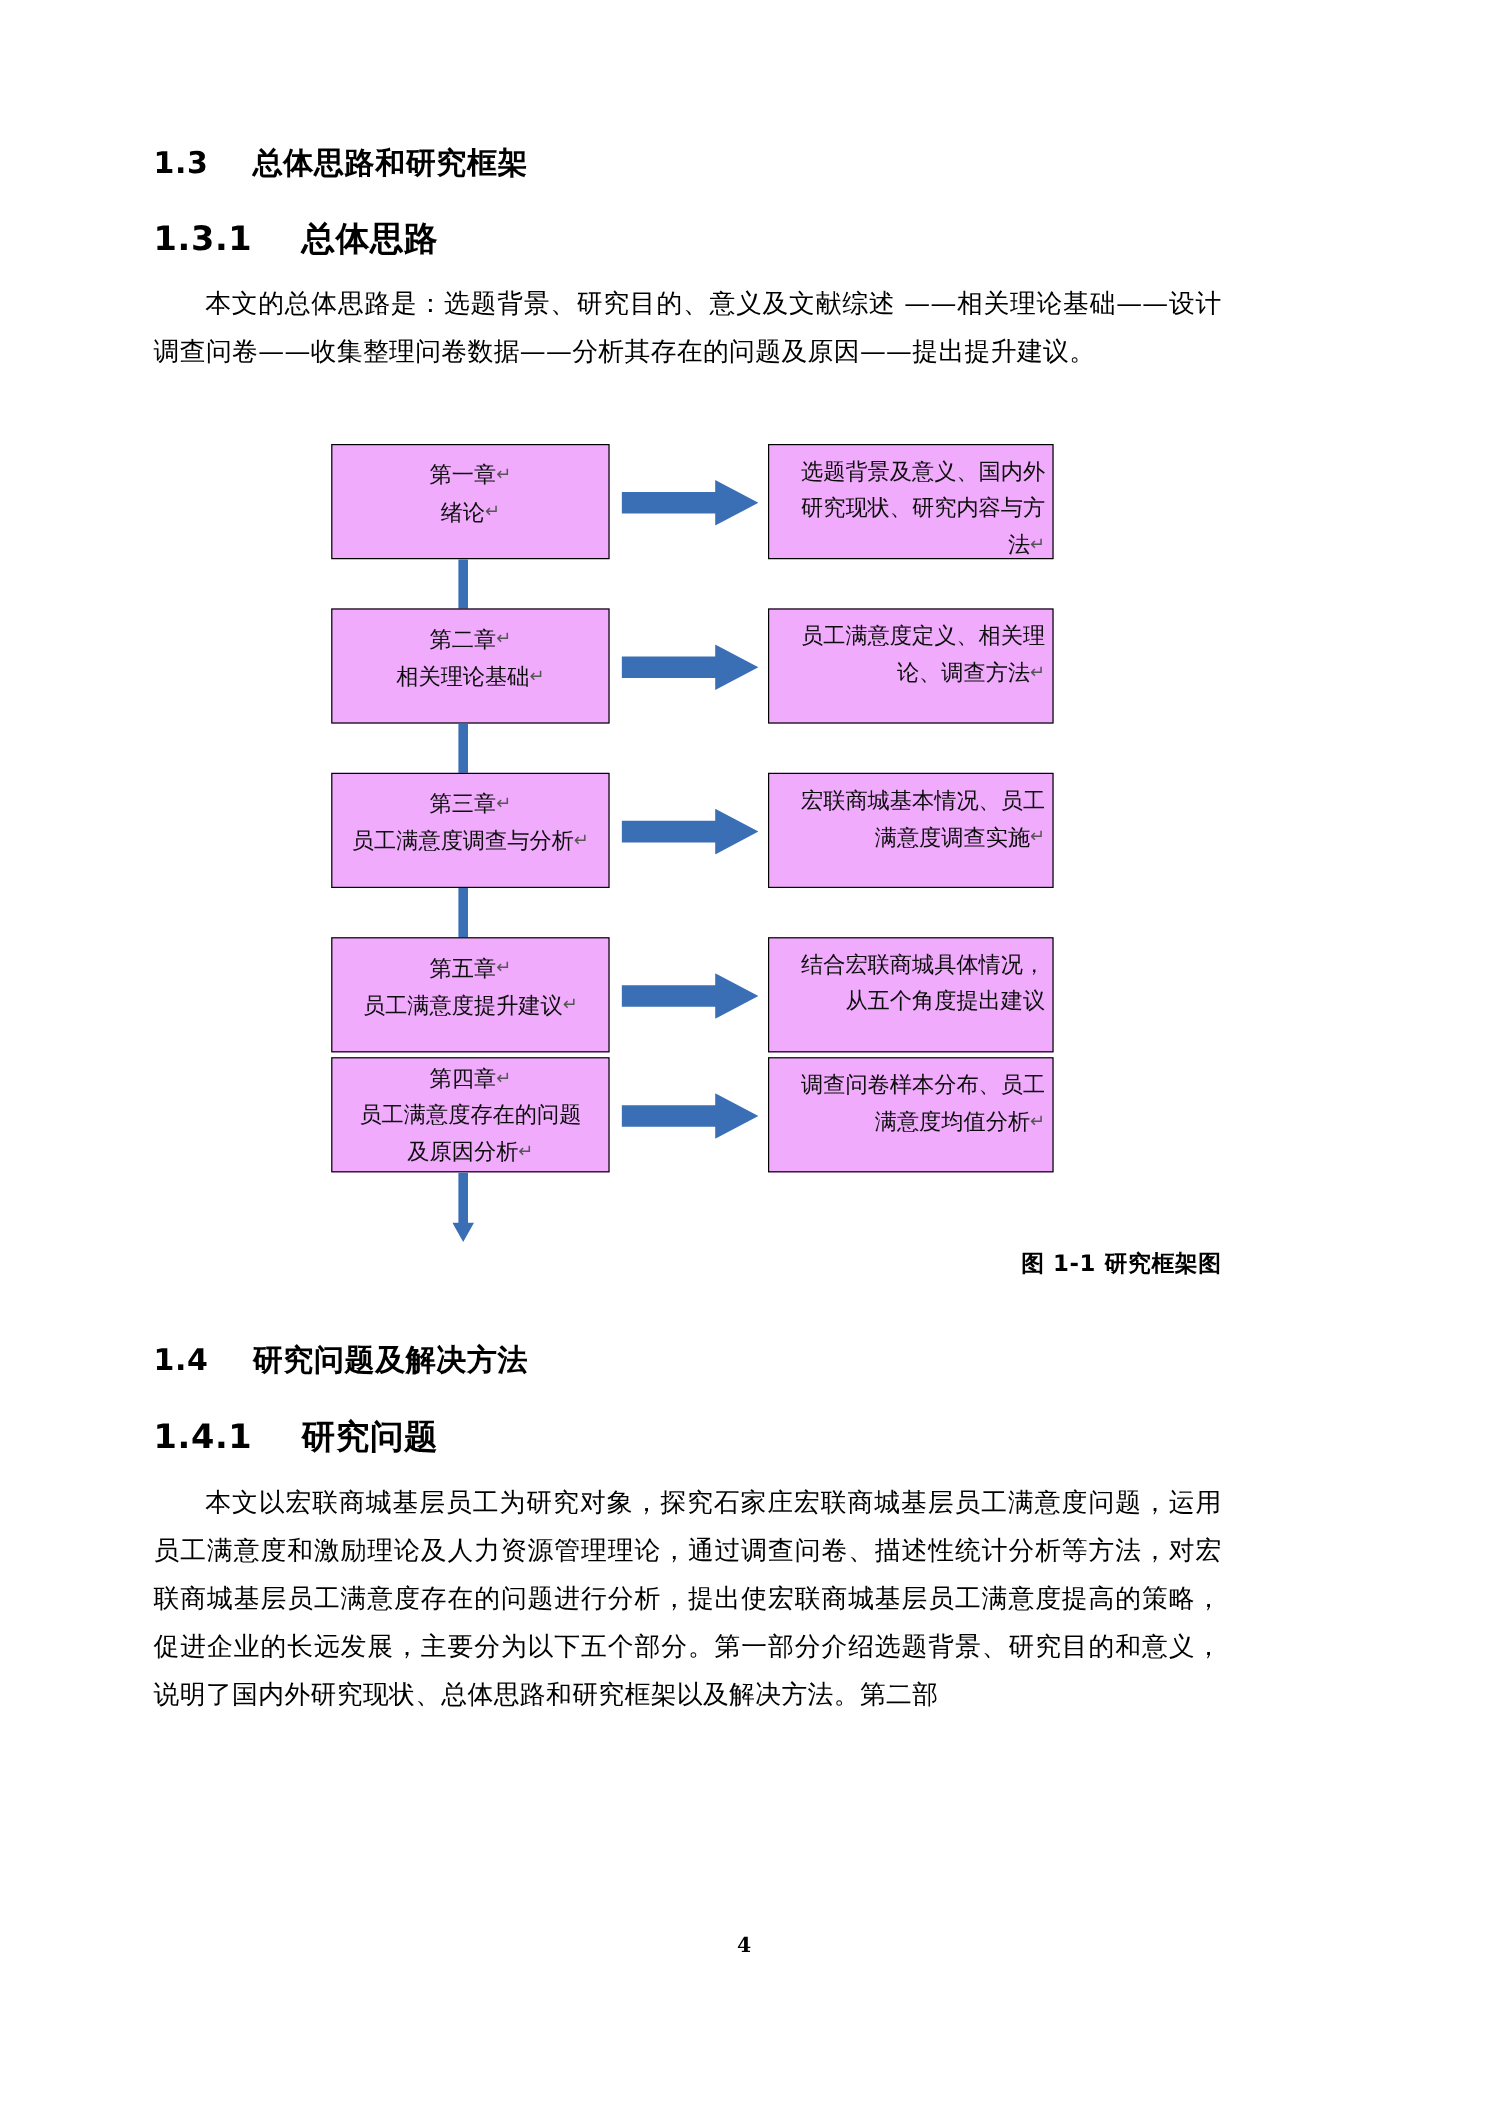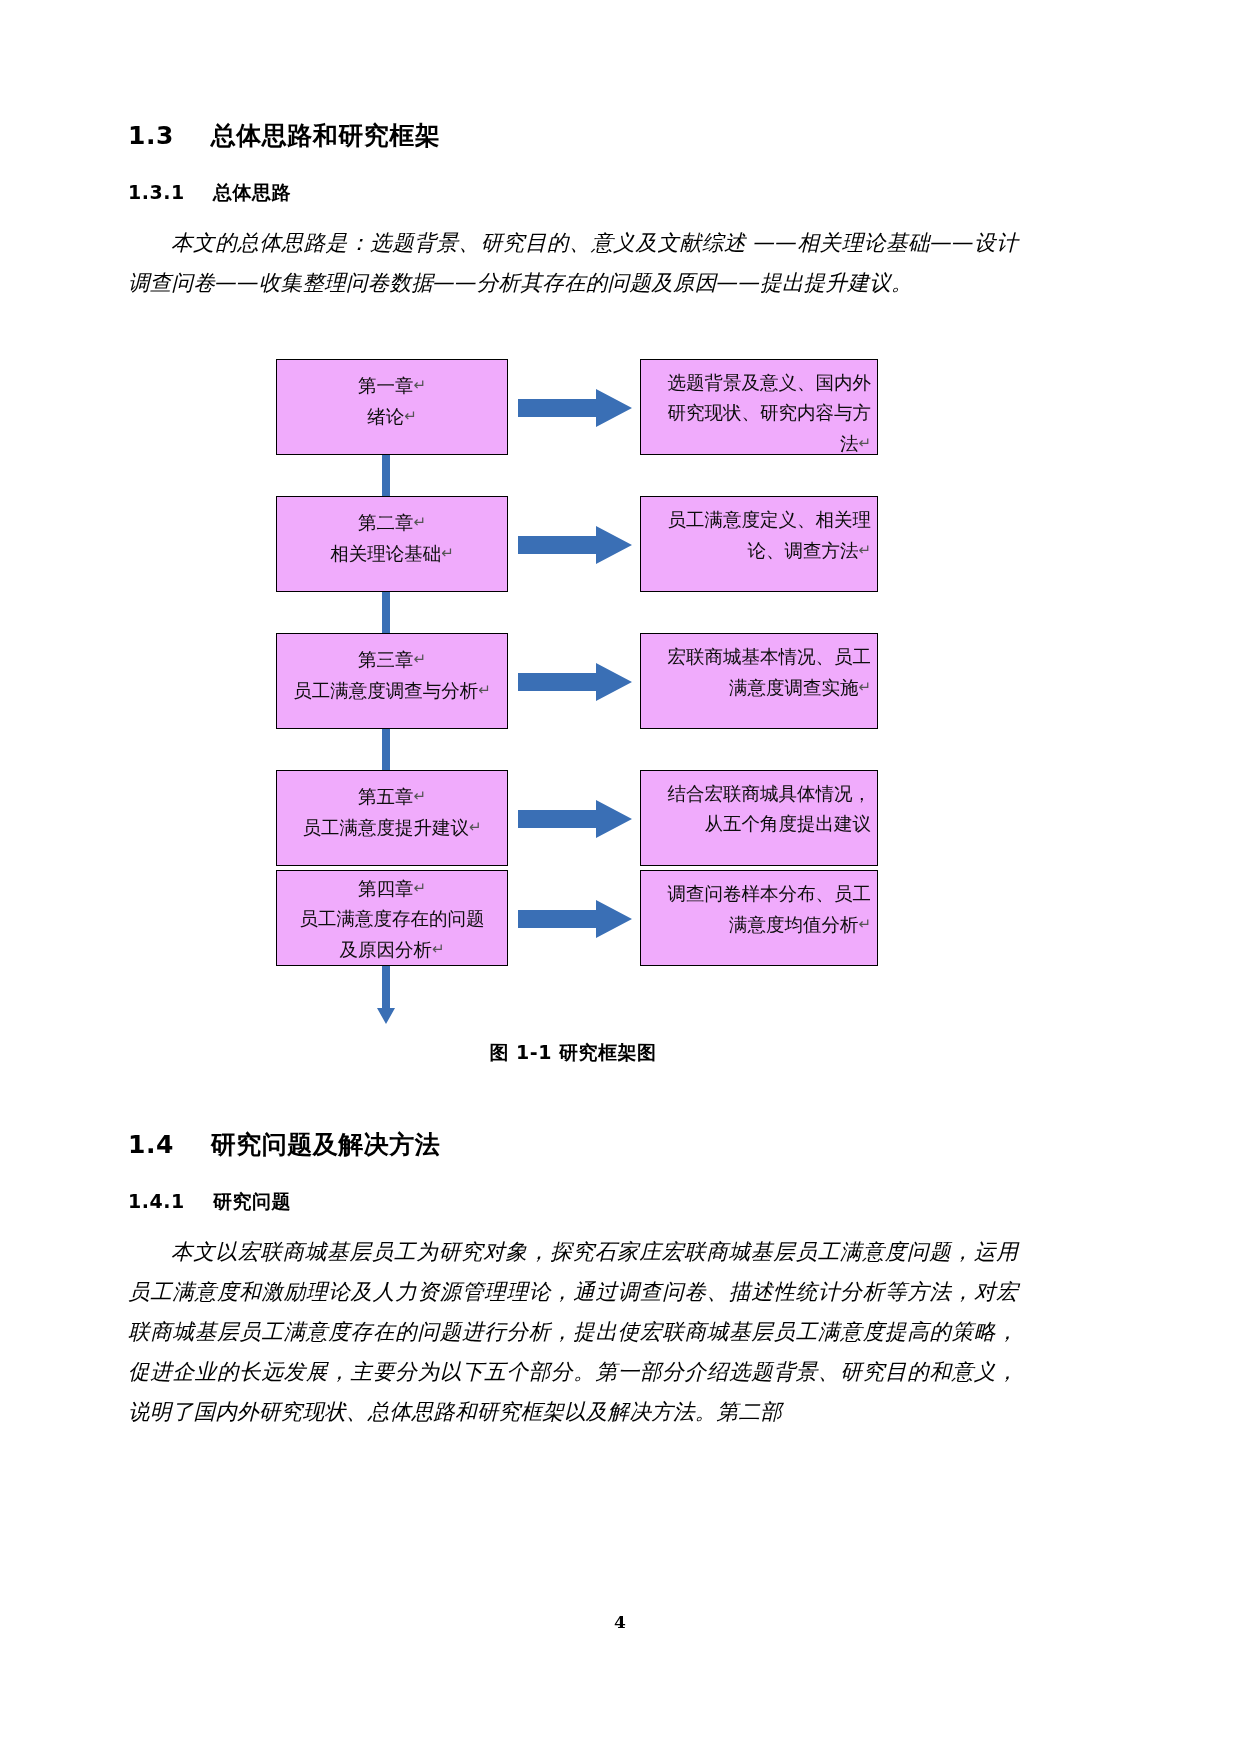--- a/index.html
+++ b/index.html
@@ -38,39 +38,38 @@
     font-size: 25px;
     letter-spacing: 0.5px;
     margin: 0;
     padding: 0;
     line-height: 1.25;
     white-space: pre;
   }
   .h3 {
     font-family: "DejaVu Sans", "Liberation Sans", sans-serif;
     font-weight: bold;
-    font-size: 19px;
+    font-size: 28px;
     letter-spacing: 0.5px;
     margin: 0;
     padding: 0;
     line-height: 1.25;
     white-space: pre;
   }
 
   
   .body-p {
     font-family: "DejaVu Serif", "Liberation Serif", serif;
     font-size: 21.5px;
     line-height: 40px;
     text-align: justify;
     text-justify: inter-ideograph;
     margin: 0;
     text-indent: 2em;
     letter-spacing: 0.3px;
-    font-style: italic;
   }
 
   .sp-18 { height: 18px; }
   .sp-22 { height: 22px; }
   .sp-26 { height: 26px; }
   .sp-30 { height: 30px; }
   .sp-52 { height: 52px; }
 
   
   .flow {
@@ -128,26 +127,26 @@
   
   .varrow {
     position: absolute;
     left: 249px;
     top: 96px;
     width: 18px;
     height: 58px;
   }
 
   .fig-caption {
-    text-align: center;
+    text-align: right;
     font-family: "DejaVu Sans", "Liberation Sans", sans-serif;
     font-weight: bold;
     font-size: 19px;
     letter-spacing: 0.5px;
-    margin: 11px;
+    margin: 0;
   }
 
   
   .page-number {
     position: absolute;
     left: 0;
     top: 1612px;
     width: 1240px;
     text-align: center;
     font-family: "DejaVu Serif", "Liberation Serif", serif;

